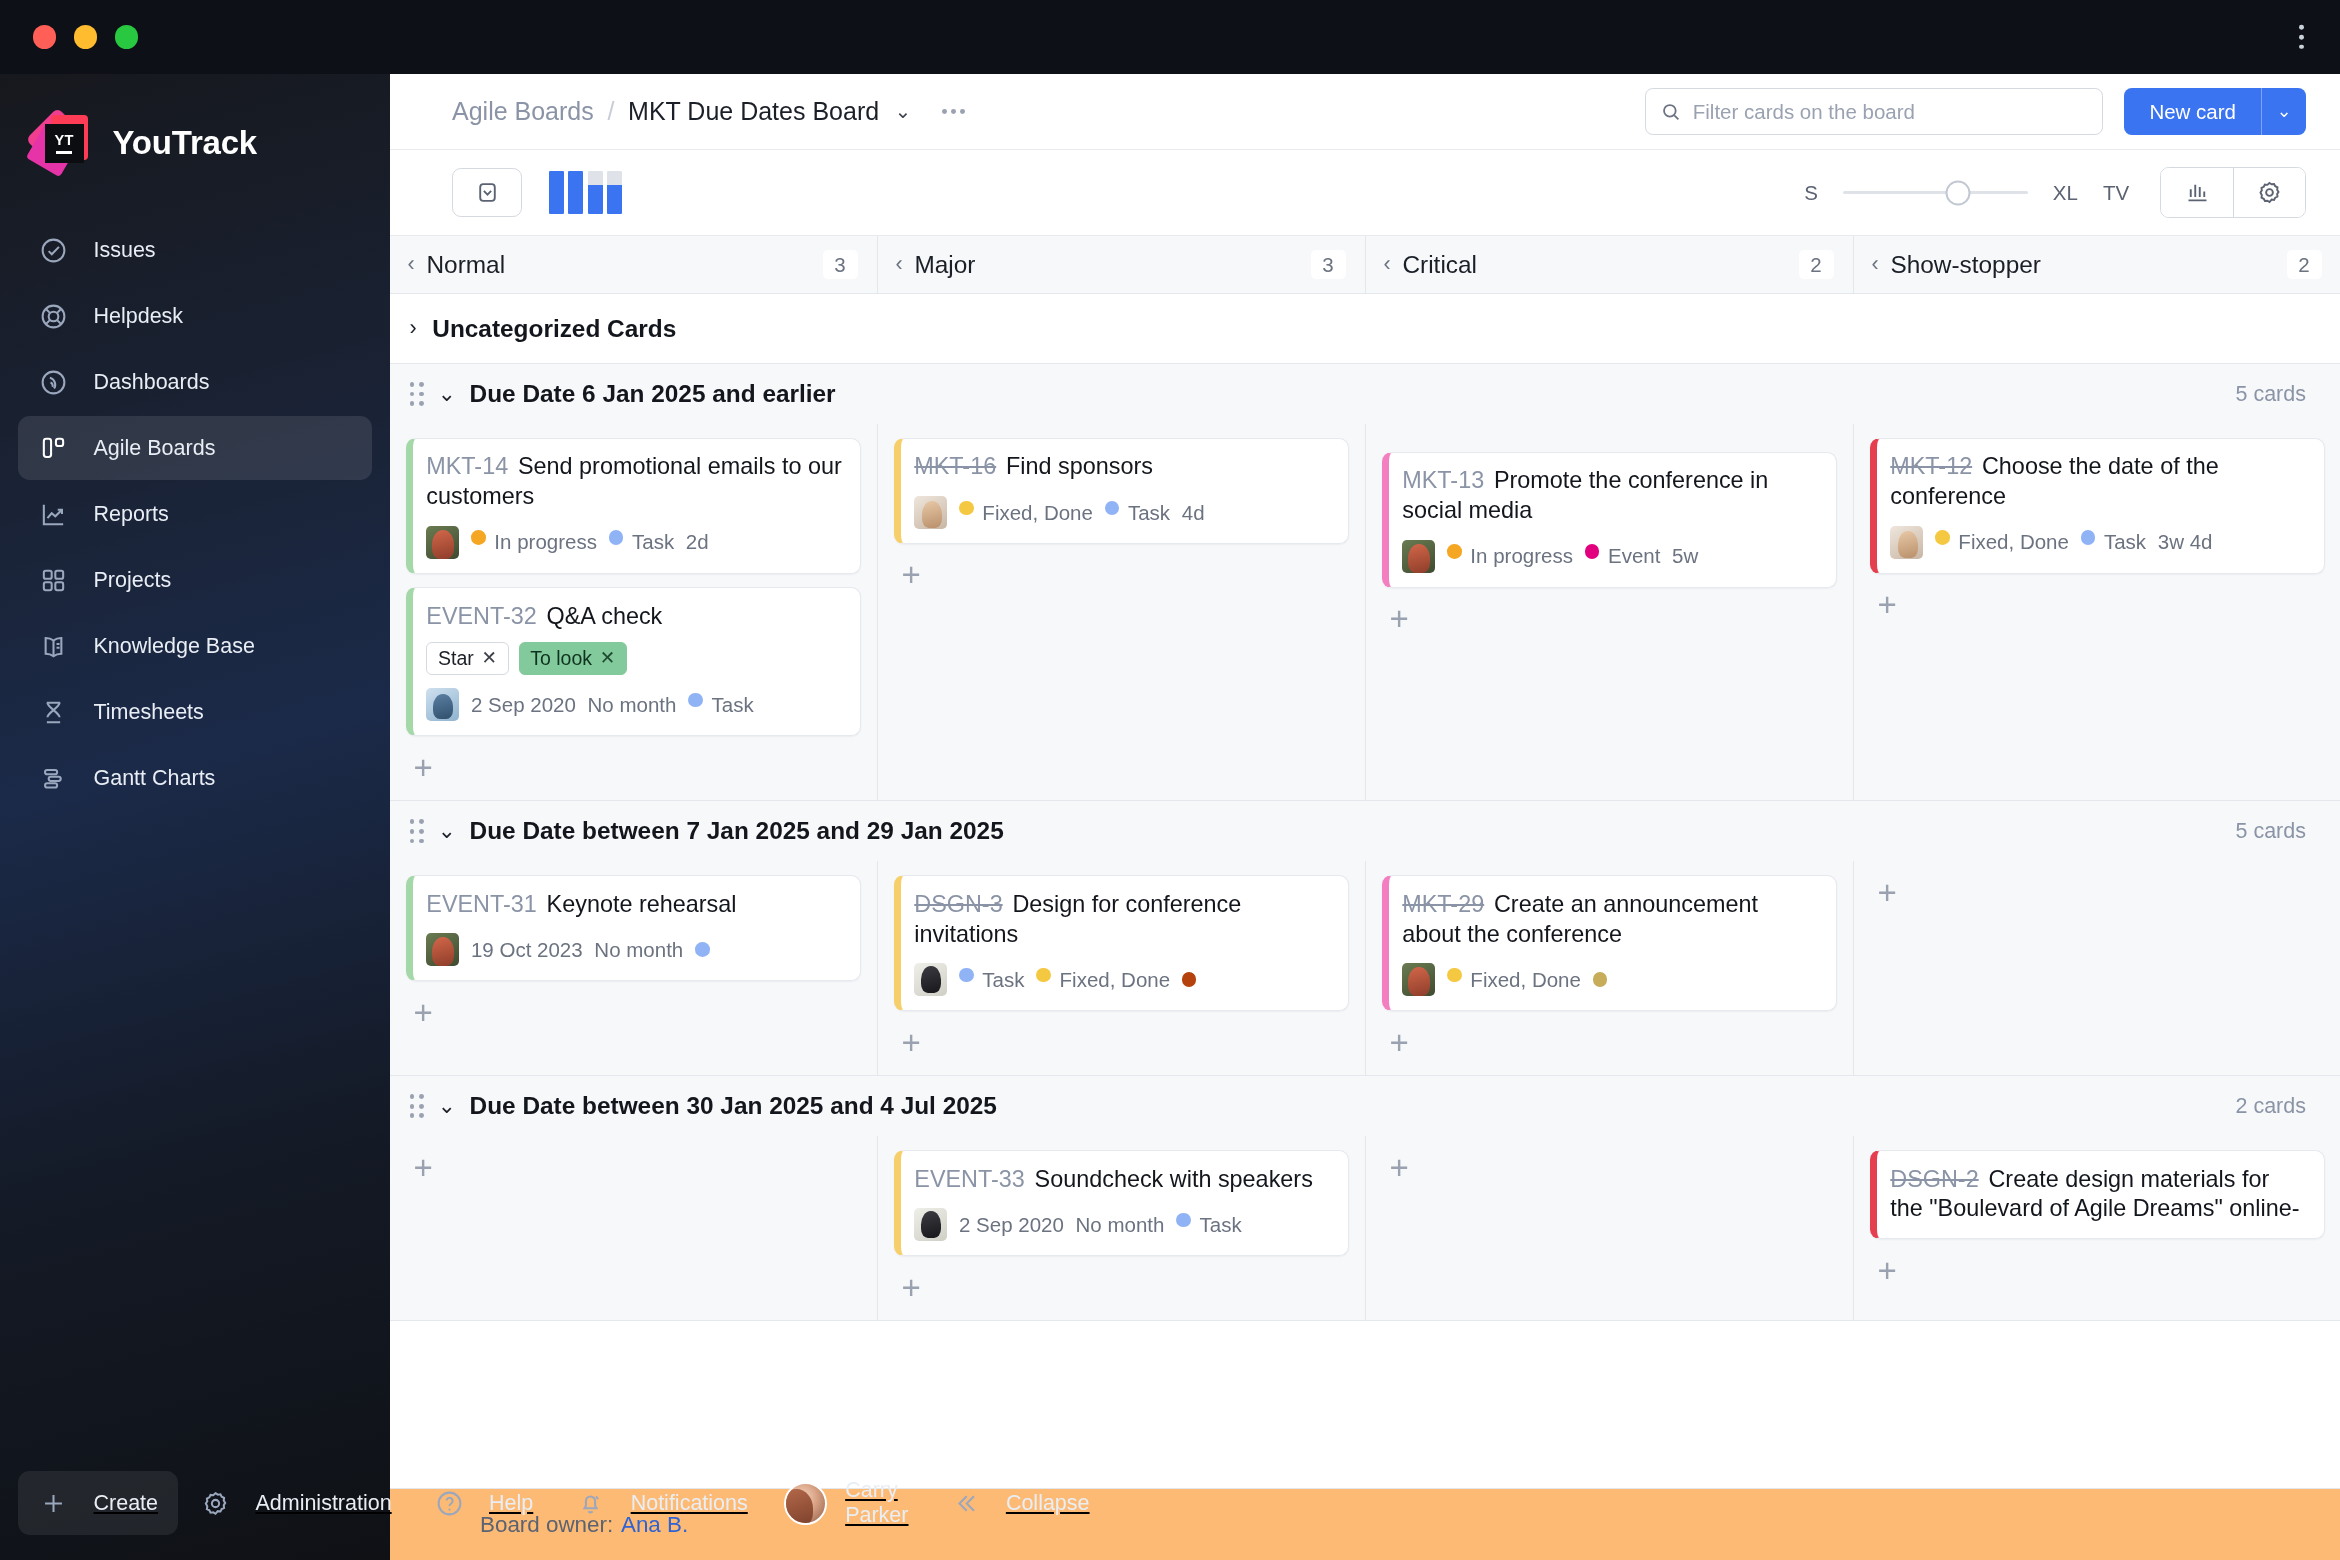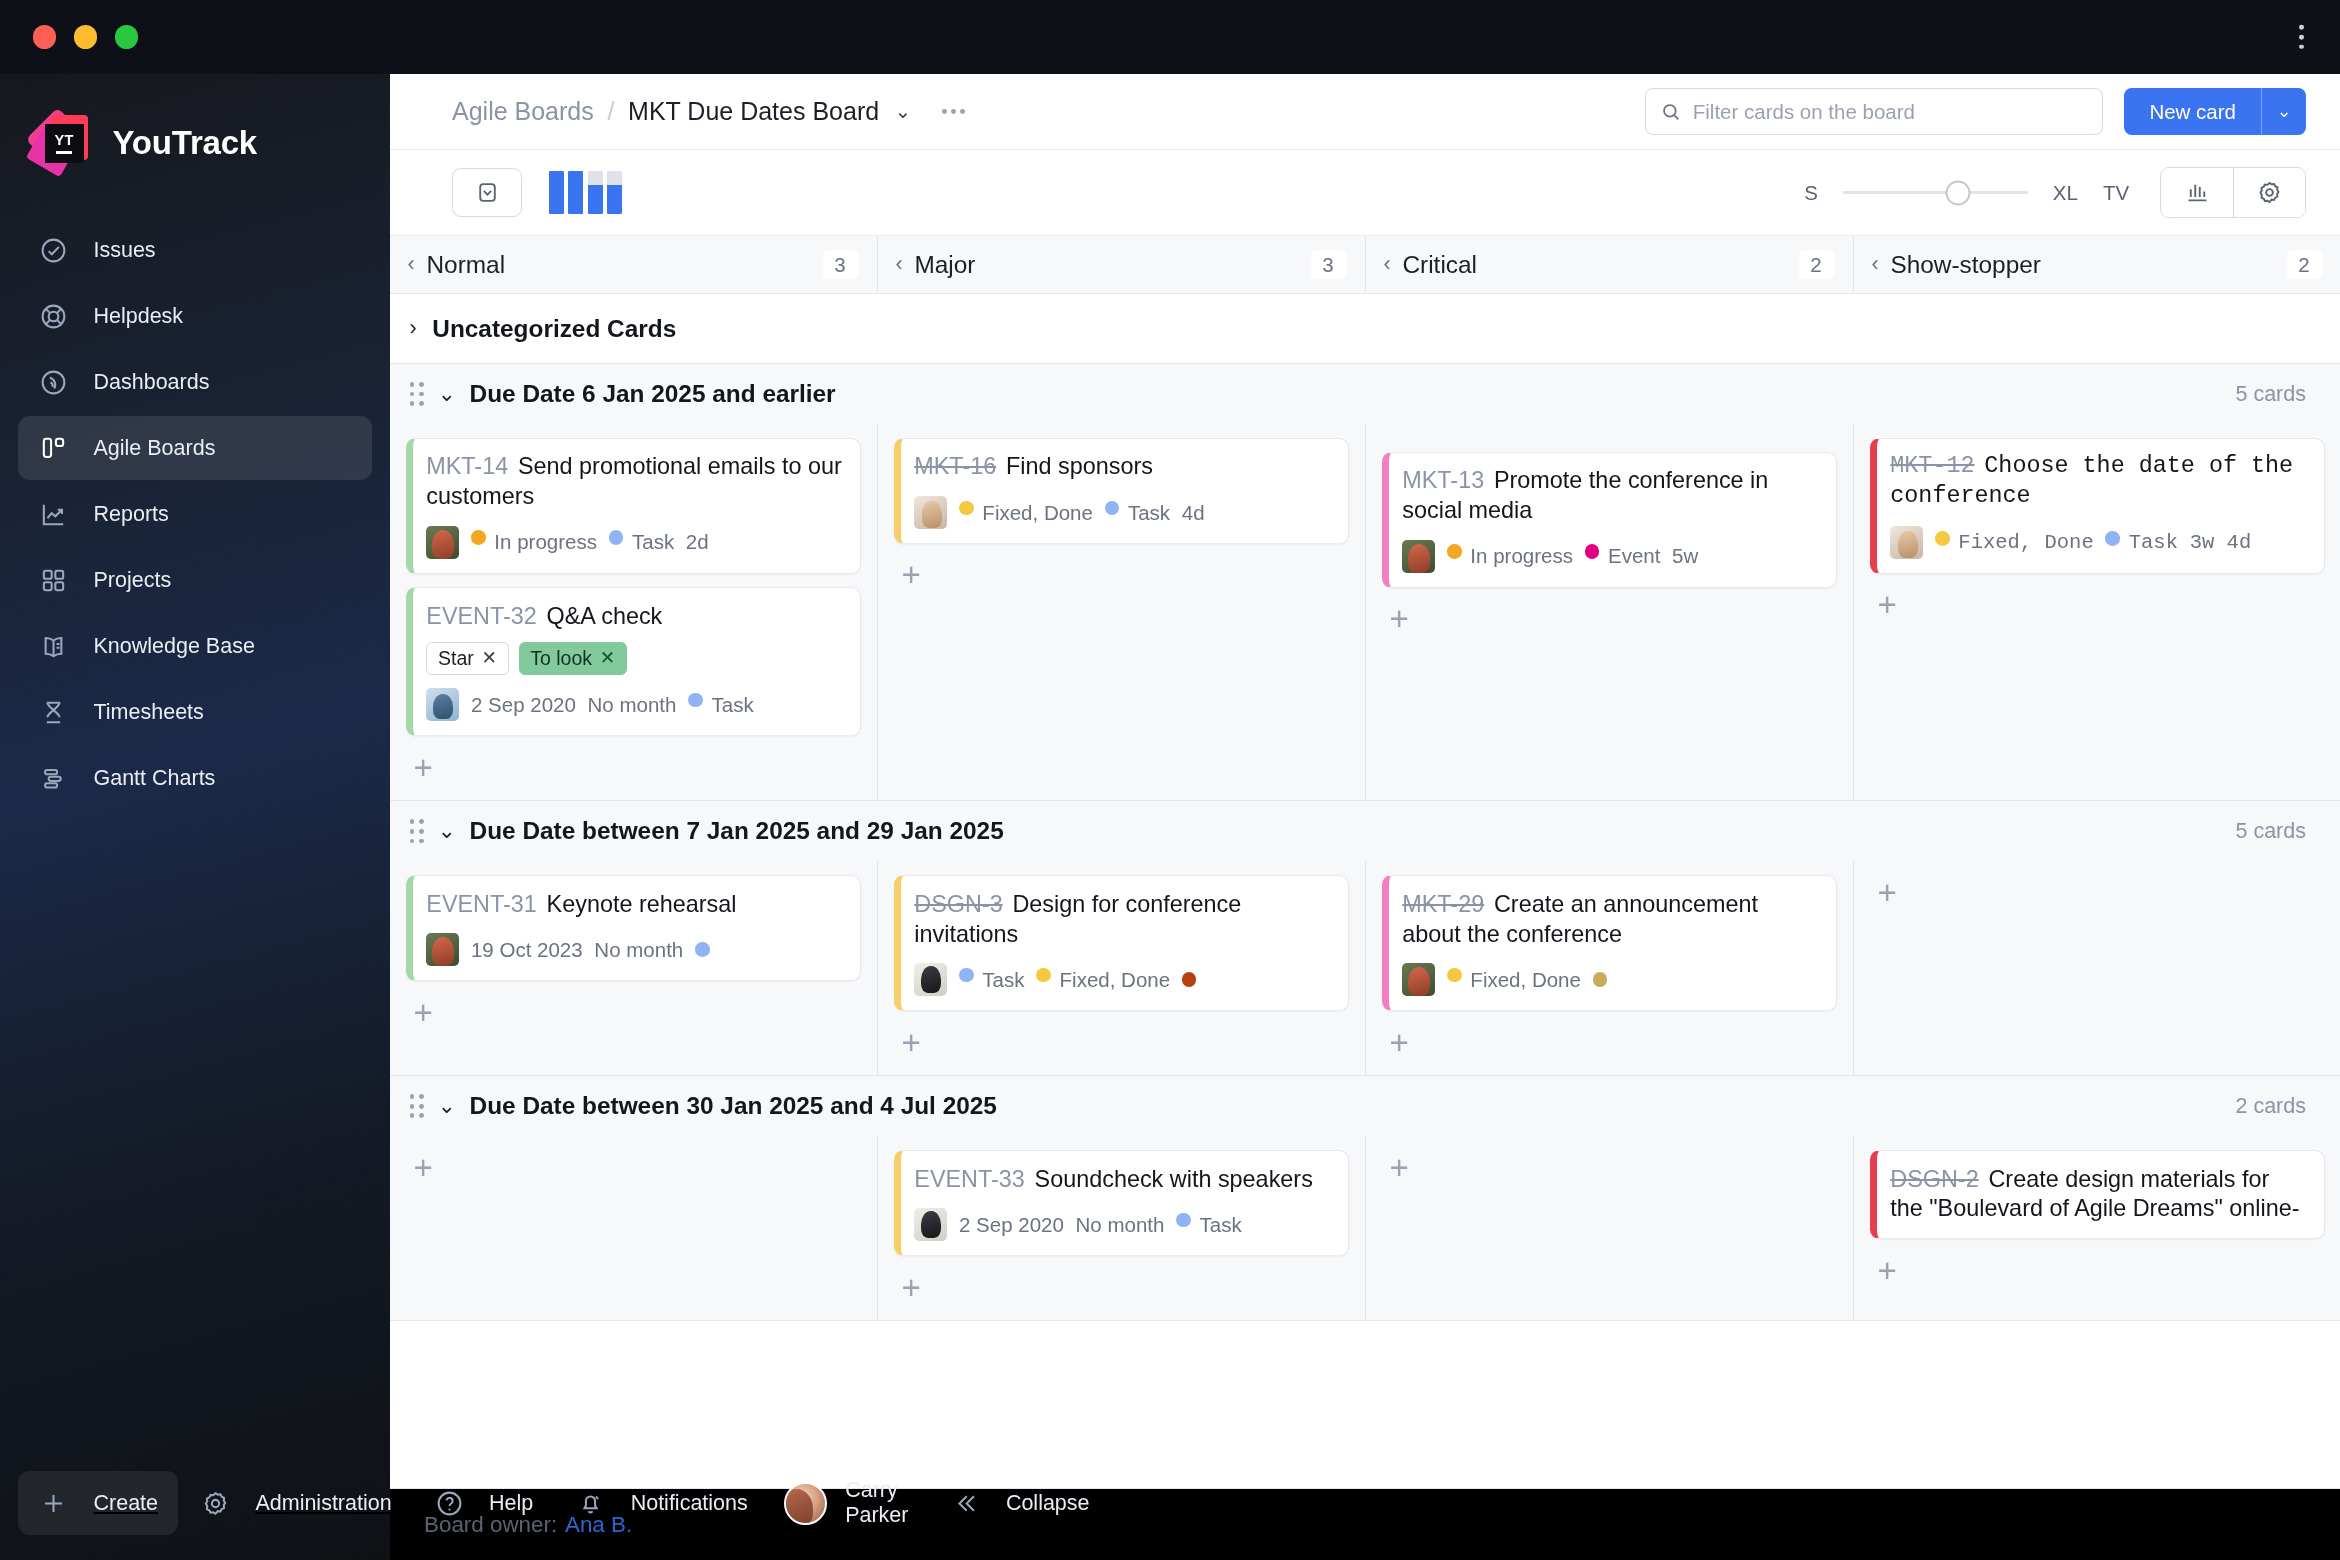--- a/index.html
+++ b/index.html
@@ -226,21 +226,21 @@
   .cdot { width: 14.6px; height: 14.6px; border-radius: 50%; flex: 0 0 14.6px; display:inline-block; }
   .meta-grp { display: inline-flex; align-items: flex-start; gap: 8.8px; }
 
   .plus-add {
     font-size: 33px; color: #9aa2b1; line-height: 1; cursor: pointer;
     width: 35px; height: 35px; display: flex; align-items: center; justify-content: center; font-weight: 300;
   }
 
   .footer {
     height: 72px; flex: 0 0 72px; display: flex; align-items: center;
-    padding-left: 34px; border-top: 1px solid #e4e7ec; background: #000000;
+    padding-left: 90px; border-top: 1px solid #e4e7ec; background: #fdba74;
   }
   .footer .lbl { font-size: 22.4px; color: #5b6372; }
   .footer .own { font-size: 22.4px; color: #2f63d4; margin-left: 7.8px; cursor: pointer; }
 </style>
 </head>
 <body>
 
 <div class="titlebar">
   <div class="traffic">
     <span class="dot-t dot-red"></span>
@@ -608,21 +608,21 @@
                       <span class="meta-txt">Event</span>
                     </span>
                     <span class="meta-grp">
                       <span class="meta-txt">5w</span>
                     </span>
                   </div>
                 </div>
                 <div class="plus-add">+</div>
               </div>
               <div class="cell">
-                <div class="card" style="border-left-color: rgb(229, 62, 78); font-family: Liberation Mono, monospace;">
+                <div class="card" style="border-left-color: rgb(229, 62, 78);">
                   <div class="card-title"><span class="card-id done">MKT-12</span><span>Choose the date of the conference</span></div>
                   <div class="card-meta">
                     <span class="av a2"></span>
                     <span class="meta-grp">
                       <span class="cdot" style="background:#f5c842"></span>
                       <span class="meta-txt">Fixed, Done</span>
                     </span>
                     <span class="meta-grp">
                       <span class="cdot" style="background:#8fb3f5"></span>
                       <span class="meta-txt">Task</span>

